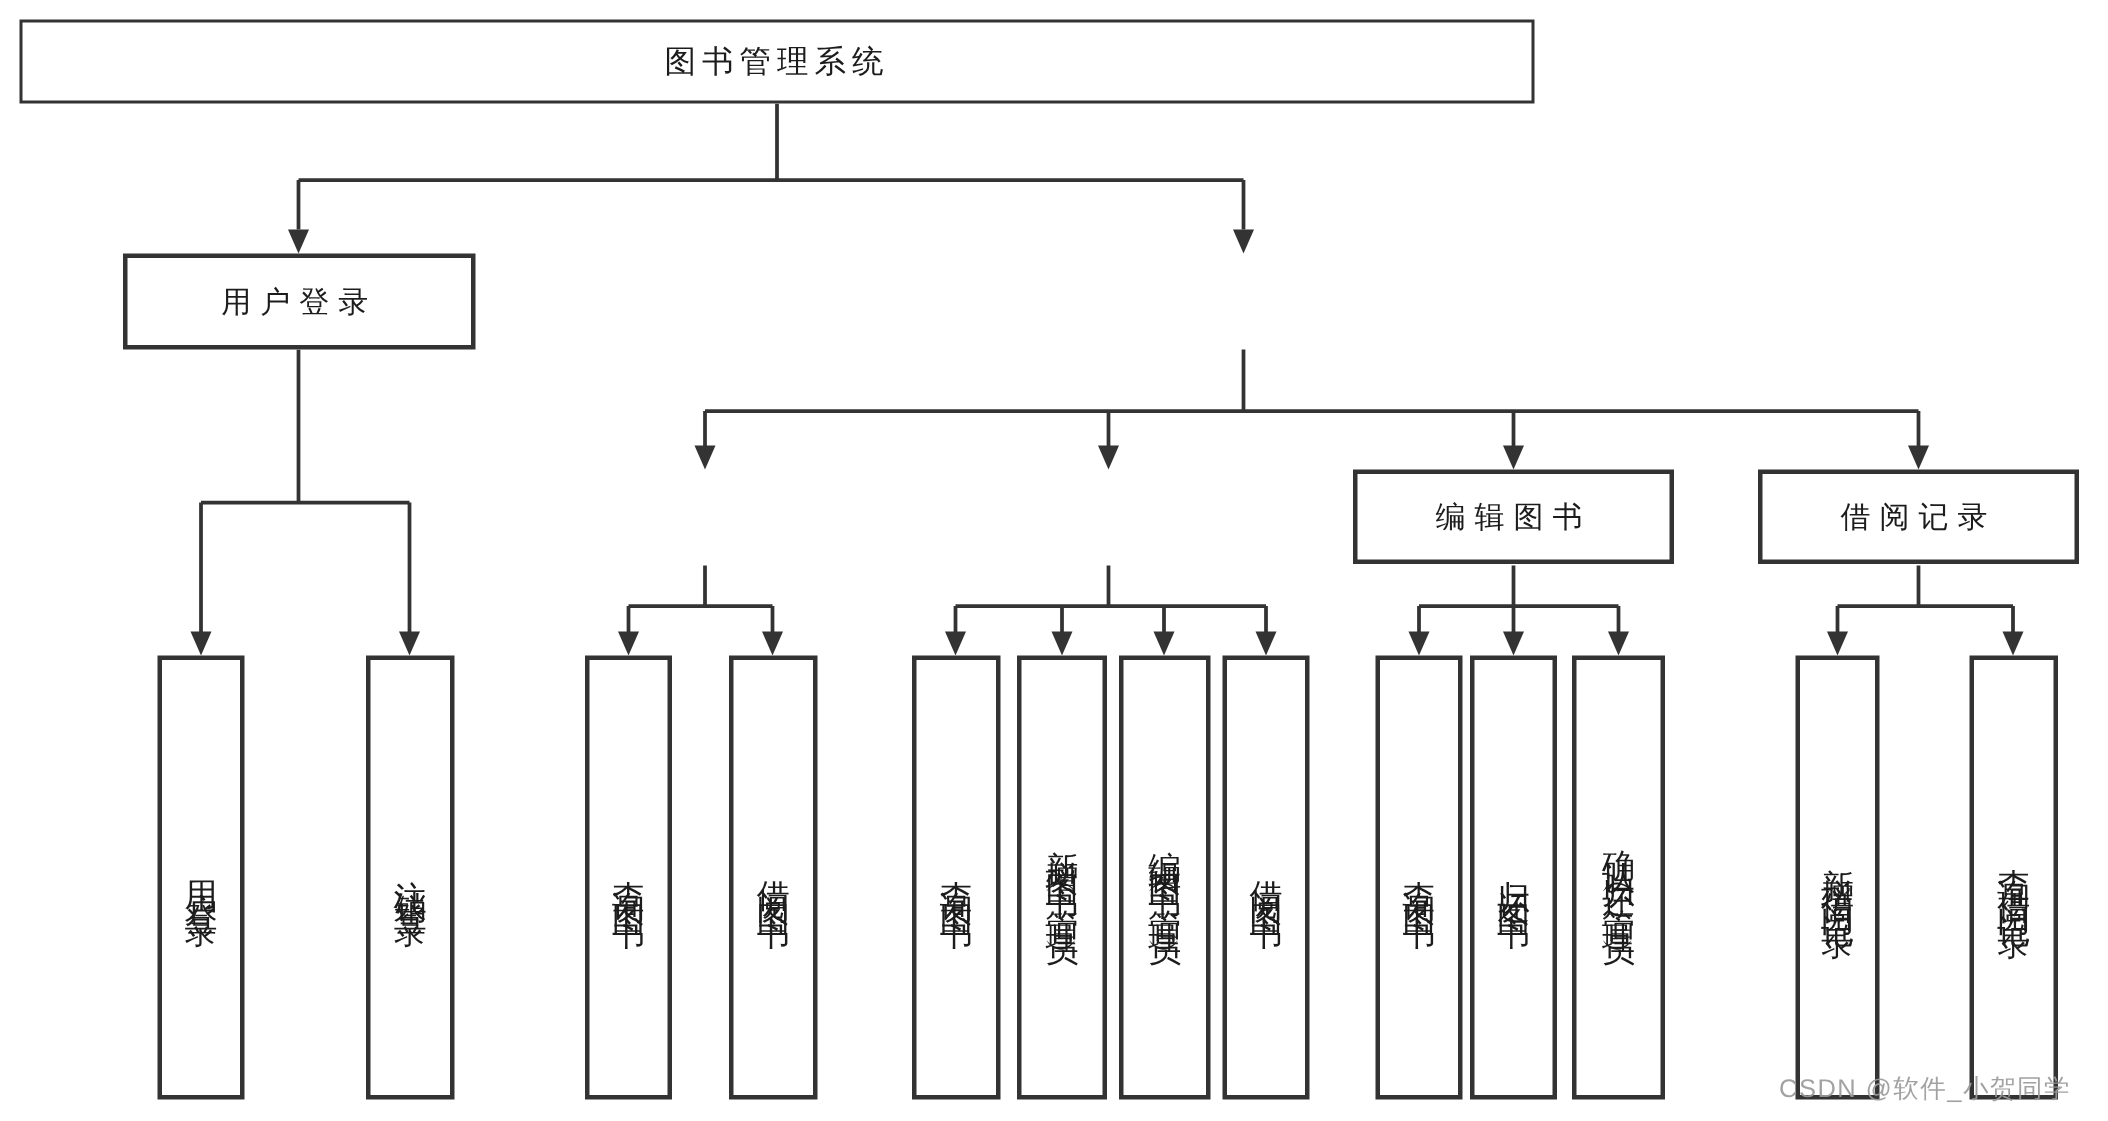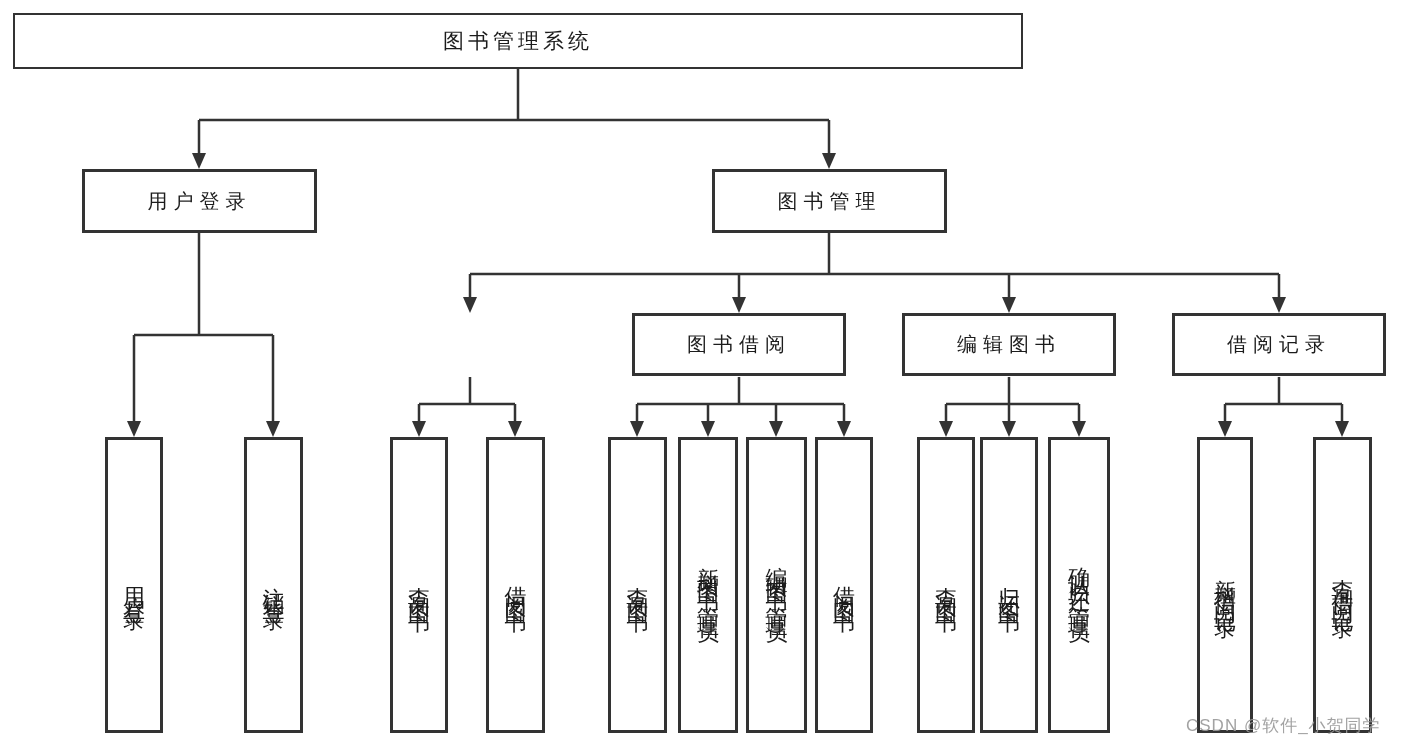--- a/index.html
+++ b/index.html
@@ -99,27 +99,21 @@
              M1335 421 L1349 421 L1342 437 Z"></path>
   </svg>
 
   <div class="node root-node" style="left:13px; top:13px; width:1010px; height:56px;">
     <span>图书管理系统</span>
   </div>
 
   <div class="node branch-node" style="left:82px; top:169px; width:235px; height:64px;">
     <span>用户登录</span>
   </div>
-  <div class="node branch-node" style="left:712px; top:169px; width:235px; height:64px;">
-    <span>图书管理</span>
-  </div>
 
-  <div class="node branch-node" style="left:632px; top:313px; width:214px; height:63px;">
-    <span>图书借阅</span>
-  </div>
   <div class="node branch-node" style="left:902px; top:313px; width:214px; height:63px;">
     <span>编辑图书</span>
   </div>
   <div class="node branch-node" style="left:1172px; top:313px; width:214px; height:63px;">
     <span>借阅记录</span>
   </div>
 
   <div class="node leaf-node" style="left:105px; top:437px; width:58px; height:296px;">
     <span class="vlabel">用户登录</span>
   </div>

